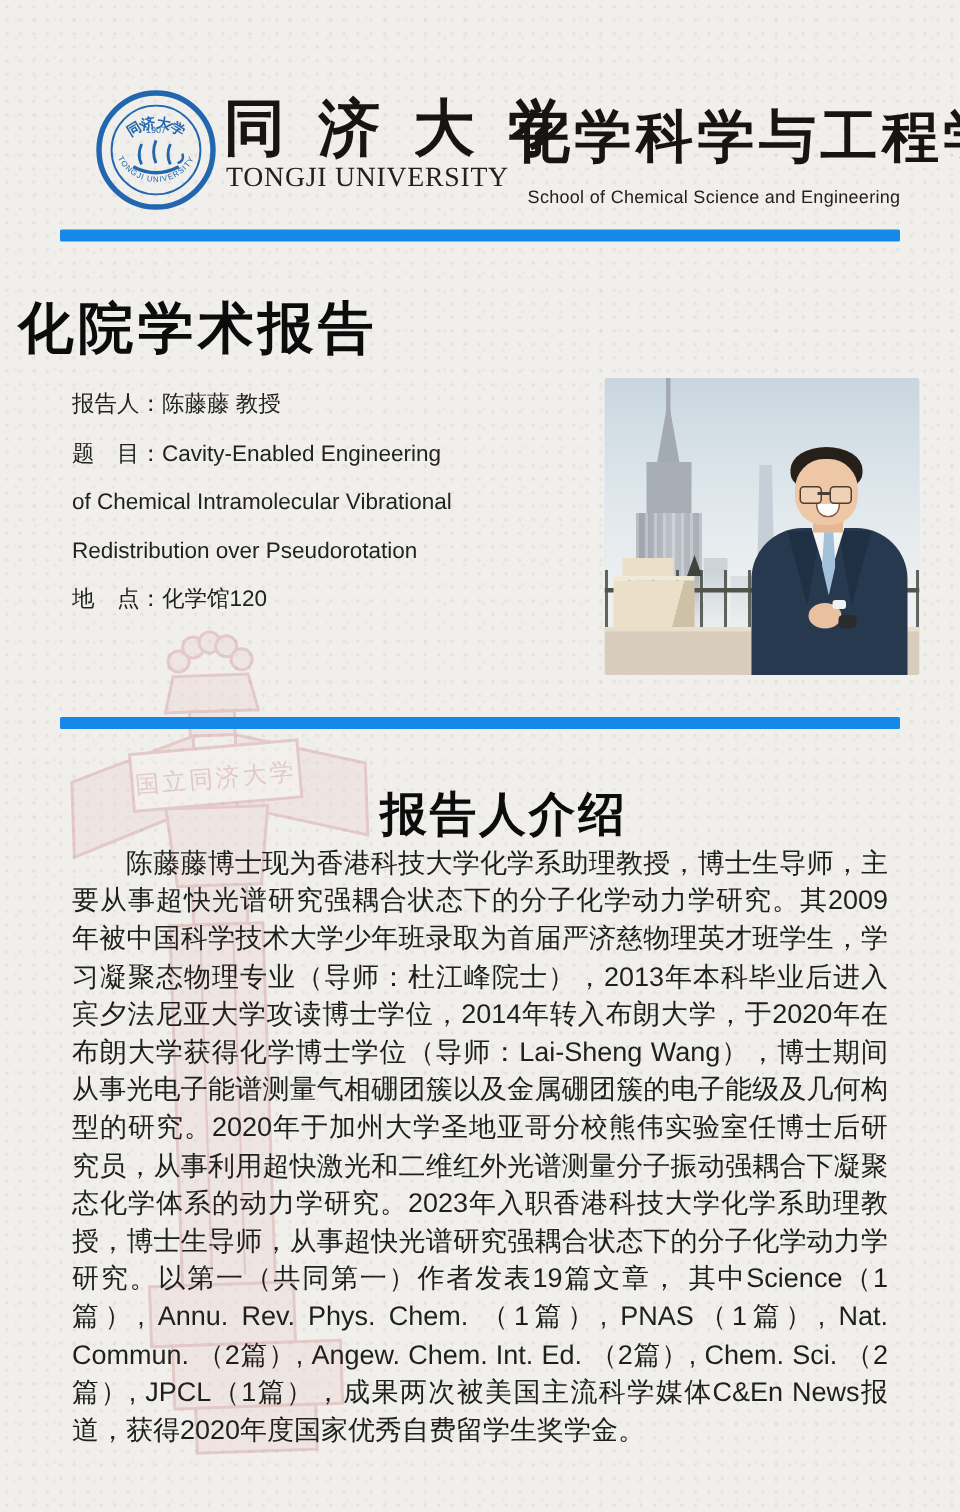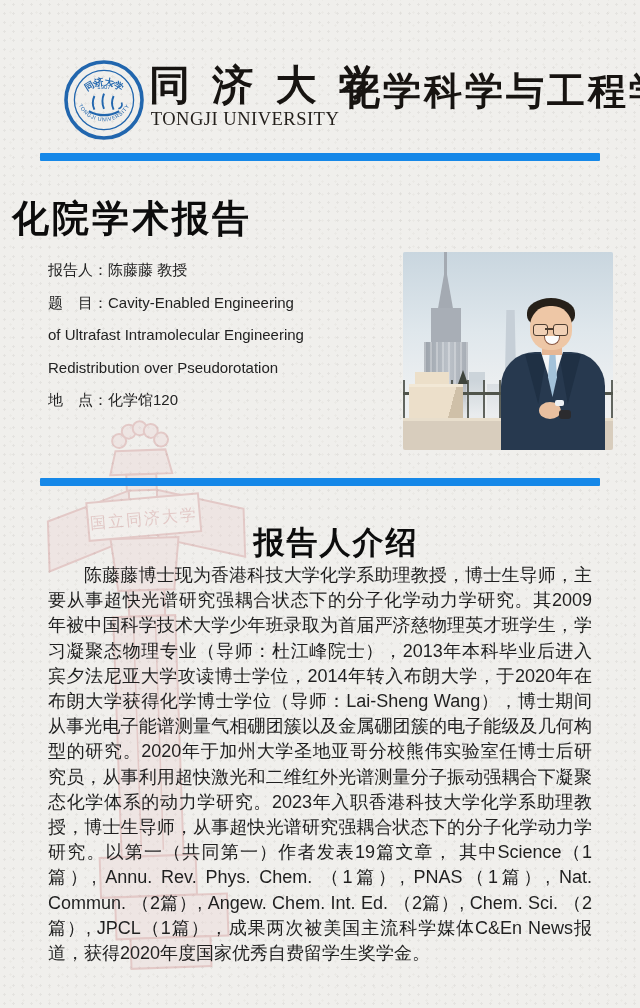--- a/index.html
+++ b/index.html
@@ -128,30 +128,31 @@
     </g>
   </svg>
 
   <div class="univ">
     <div class="univ-cn">同 济 大 学</div>
     <div class="univ-en">TONGJI UNIVERSITY</div>
   </div>
 
   <div class="school">
     <div class="school-cn">化学科学与工程学院</div>
+    <div class="school-en">School of Chemical Science and Engineering</div>
   </div>
 
   <div class="bar bar1"></div>
 
   <h1 class="page-title">化院学术报告</h1>
 
   <section class="info">
     <p><span>报告人：</span><span>陈藤藤 教授</span></p>
     <p><span>题　目：</span><span>Cavity-Enabled Engineering</span></p>
-    <p>of Ultrafast Intramolecular Engineering</p>
+    <p>of Chemical Intramolecular Vibrational</p>
     <p>Redistribution over Pseudorotation</p>
     <p><span>地　点：</span><span>化学馆120</span></p>
   </section>
 
   <div class="photo">
     <div class="sky"></div>
     <div class="esb-ant"></div>
     <div class="esb-mast"></div>
     <div class="esb-upper"></div>
     <div class="esb-main"></div>

